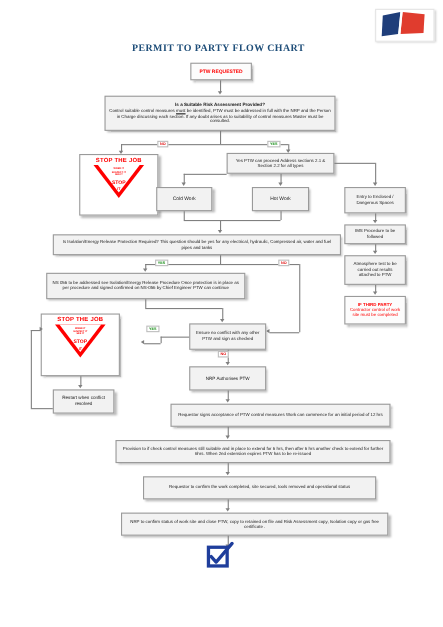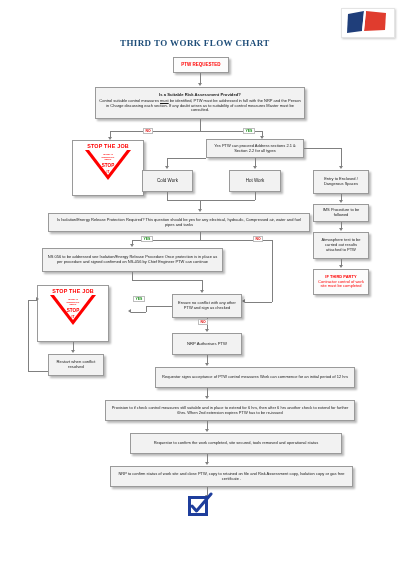--- a/index.html
+++ b/index.html
@@ -82,21 +82,21 @@
 <div class="canvas">
 
   <div class="logo">
     <svg width="50" height="26" viewBox="0 0 50 26">
       <path d="M6 5 L22 2 L20 22 L5 24 Z" fill="#1F3E7A"></path>
       <path d="M24 2 L44 4 L43 21 L22 22 Z" fill="#E03C2E"></path>
       <path d="M22 2 L24 2 L22 22 L20 22 Z" fill="#ffffff"></path>
     </svg>
   </div>
 
-  <div class="title">THIRD   TO WORK FLOW CHART</div>
+  <div class="title">PERMIT   TO PARTY FLOW CHART</div>
 
   <div class="box white t45 bold" style="left:173px;top:57px;width:56px;height:16px;">
     <span class="redtxt">PTW REQUESTED</span>
   </div>
   <div class="vline" style="left:200px;top:73px;height:11px;"></div>
   <div class="arrow-d" style="left:198px;top:83px;"></div>
 
   <div class="box t40" style="left:95px;top:87px;width:210px;height:32px;">
     <div class="stack">
       <div class="bold t42">Is a Suitable Risk Assessment Provided?</div>

